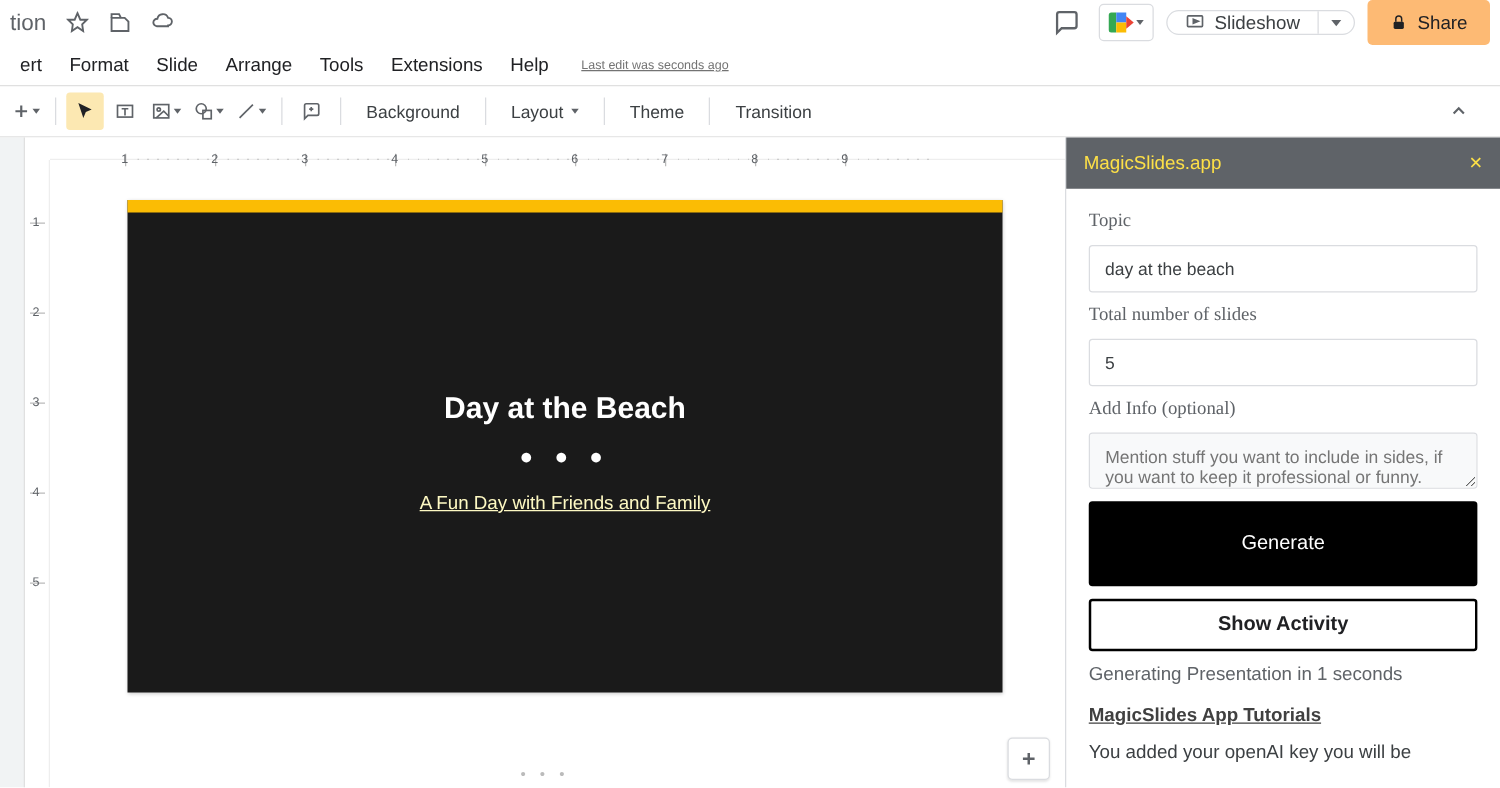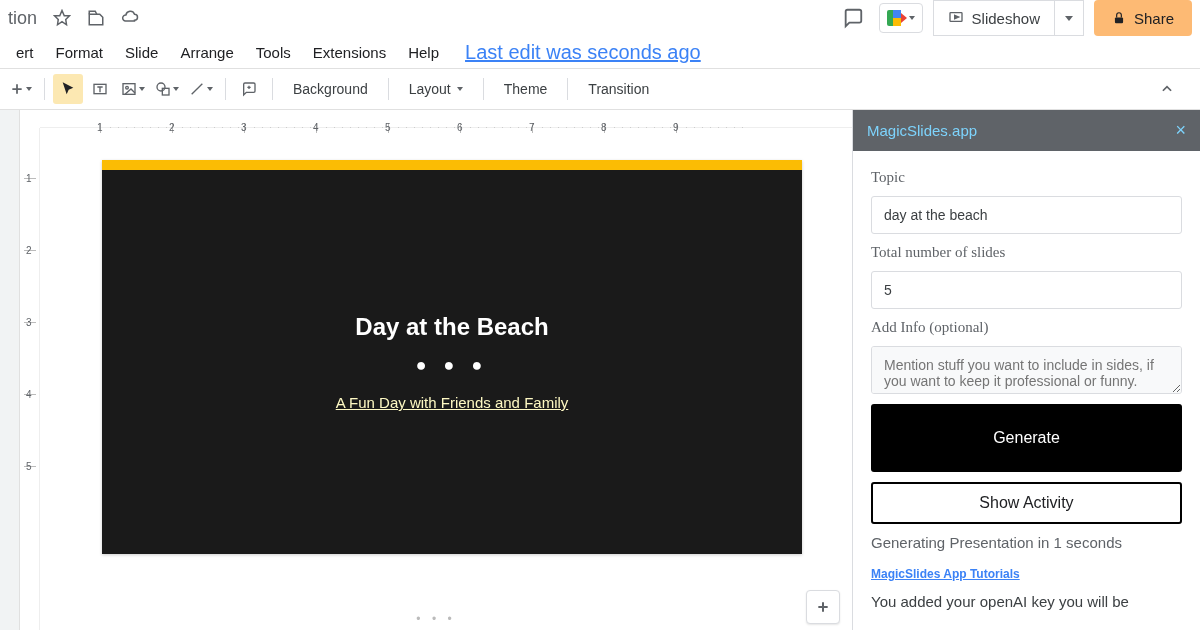--- a/index.html
+++ b/index.html
@@ -10,29 +10,29 @@
   .topbar .title-frag { font-size: 18px; color: #5f6368; padding-right: 8px; }
   .topbar .tb-icon { width: 22px; height: 22px; margin: 0 6px; color: #5f6368; display:flex; align-items:center; justify-content:center; }
   .topbar .spacer { flex: 1; }
   .topbar .meet-btn { width: 44px; height: 30px; border:1px solid #dadce0; border-radius: 4px; display:flex; align-items:center; justify-content:center; margin-right: 10px; gap: 2px; }
   .meet-logo { width: 20px; height: 16px; position: relative; }
   .meet-logo .b1{position:absolute;left:0;top:0;width:6px;height:16px;background:#34a853;border-radius:2px 0 0 2px;}
   .meet-logo .b2{position:absolute;left:6px;top:0;width:8px;height:8px;background:#4285f4;}
   .meet-logo .b3{position:absolute;left:6px;top:8px;width:8px;height:8px;background:#fbbc04;}
   .meet-logo .b4{position:absolute;left:14px;top:3px;width:0;height:0;border-top:5px solid transparent;border-bottom:5px solid transparent;border-left:6px solid #ea4335;}
   .topbar .comment-icon { width:36px; height:36px; display:flex; align-items:center; justify-content:center; color:#5f6368; margin-right: 8px; }
-  .slideshow-btn { display:flex; align-items:center; border:1px solid #dadce0; border-radius:0; height:36px; margin-right: 10px; }
+  .slideshow-btn { display:flex; align-items:center; border:1px solid #dadce0; border-radius:12px; height:20px; margin-right: 10px; }
   .slideshow-btn .main { display:flex; align-items:center; gap:8px; padding: 0 14px; font-size:15px; color:#3c4043; border-right:1px solid #dadce0; height:100%; }
   .slideshow-btn .caret { width: 28px; display:flex; align-items:center; justify-content:center; height:100%; }
   .share-btn { background:#fdba74; color:#202124; border-radius:4px; height:36px; display:flex; align-items:center; gap:8px; padding: 0 18px; font-weight:500; font-size:15px; }
 
   
   .menubar { display:flex; align-items:center; height:32px; padding: 0 6px; gap: 2px; }
   .menubar .menu { padding: 4px 10px; font-size:15px; color:#202124; border-radius:4px; }
-  .menubar .last-edit { margin-left: 14px; color:#3b82f6; font-size:20px; text-decoration: underline; }
+  .menubar .last-edit { margin-left: 14px; color:#737373; font-size:10px; text-decoration: underline; }
 
   .divider { height:1px; background:#e0e0e0; width:100%; }
 
   
   .toolbar { display:flex; align-items:center; height:40px; padding: 0 6px; gap: 2px; }
   .tool { min-width:30px; height:30px; display:flex; align-items:center; justify-content:center; color:#5f6368; border-radius:3px; padding:0 4px; gap:2px; }
   .tool.active { background:#fce8b2; }
   .tool.text-tool { padding: 0 12px; font-size:14px; color:#3c4043; }
   .tool-sep { width:1px; height:22px; background:#dadce0; margin: 0 6px; }
   .toolbar .right-side { margin-left:auto; display:flex; align-items:center; gap:8px; padding-right:12px; }
@@ -58,30 +58,30 @@
   .slide .accent { height:10px; background:#fbbc04; }
   .slide .content { display:flex; flex-direction:column; align-items:center; justify-content:center; height:calc(100% - 10px); color:#fff; }
   .slide .title { font-size:24px; font-weight:600; }
   .slide .dots { margin: 14px 0 18px; letter-spacing: 6px; font-size:18px; }
   .slide .sub { font-size:15px; color:#fef9c3;text-decoration:underline; }
 
   .canvas-bottom-dots { position:absolute; bottom:4px; left:50%; transform:translateX(-50%); color:#bbb; letter-spacing:4px; font-size:12px; }
 
   
   .sidebar { width:348px; border-left:1px solid #dadce0; display:flex; flex-direction:column; }
-  .sidebar-header { background:#5f6368; color:#7dd3fc; display:flex; align-items:center; justify-content:space-between; padding: 10px 14px; font-size:15px; font-weight:500; }
+  .sidebar-header { background:#5f6368; color:#fde047; display:flex; align-items:center; justify-content:space-between; padding: 10px 14px; font-size:15px; font-weight:500; }
   .sidebar-header .close { font-size:18px; cursor:pointer; }
   .sidebar-body { padding: 18px; display:flex; flex-direction:column; gap: 10px; overflow:auto; }
   .sidebar-body label { color:#5f6368; font-size:15px;font-family:Liberation Serif, serif; }
   .sidebar-body input[type=text] { width:100%; padding: 10px 12px; border:1px solid #dadce0; border-radius:3px; font-size:14px; color:#3c4043; }
   .sidebar-body textarea { width:100%; padding: 10px 12px; border:1px solid #dadce0; border-radius:3px; background:#f8f9fa; font-size:14px; color:#80868b; height:78px; resize:vertical; font-family:inherit; }
   .btn-primary { background:#000; color:#fff; border:none; border-radius:3px; padding:25px; font-size:16px; width:100%; }
-  .btn-secondary { background:#fff; color:#202124; border:2px solid #000; border-radius:3px; padding:10px; font-size:16px; width:100%; font-weight:400; }
+  .btn-secondary { background:#fff; color:#202124; border:2px solid #000; border-radius:3px; padding:10px; font-size:16px; width:100%; font-weight:700; }
   .status { color:#5f6368; font-size:15px; }
-  .tutorials { color:#3b82f6; font-size:12px; font-weight:600; text-decoration:underline; margin-top:6px; }
+  .tutorials { color:#404040; font-size:15px; font-weight:600; text-decoration:underline; margin-top:6px; }
   .note { color:#3c4043; font-size:15px; line-height:1.4; }
 
   .floating-plus { position:absolute; right:12px; bottom:6px; width:34px; height:34px; border:1px solid #dadce0; border-radius:4px; background:#fff; display:flex; align-items:center; justify-content:center; box-shadow:0 1px 2px rgba(0,0,0,0.1); }
 
   .caret-down { width:0; height:0; border-left:4px solid transparent; border-right:4px solid transparent; border-top:5px solid #5f6368; }
   .caret-down.sm { border-left-width:3px; border-right-width:3px; border-top-width:4px; }
 
   svg { display:block; }
 </style>
 </head>

